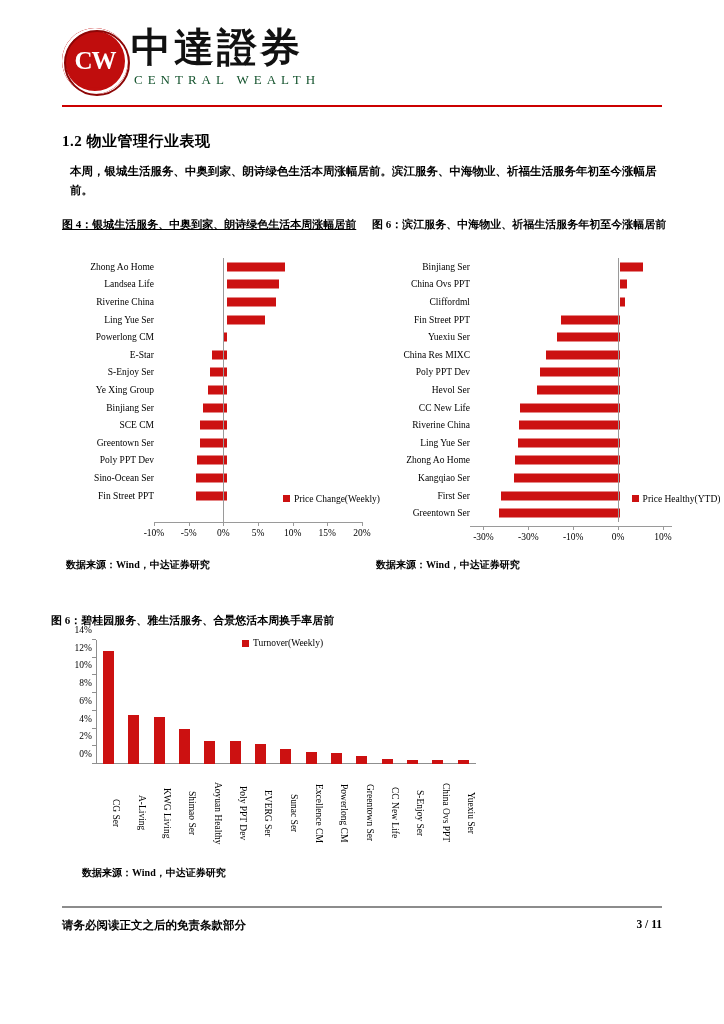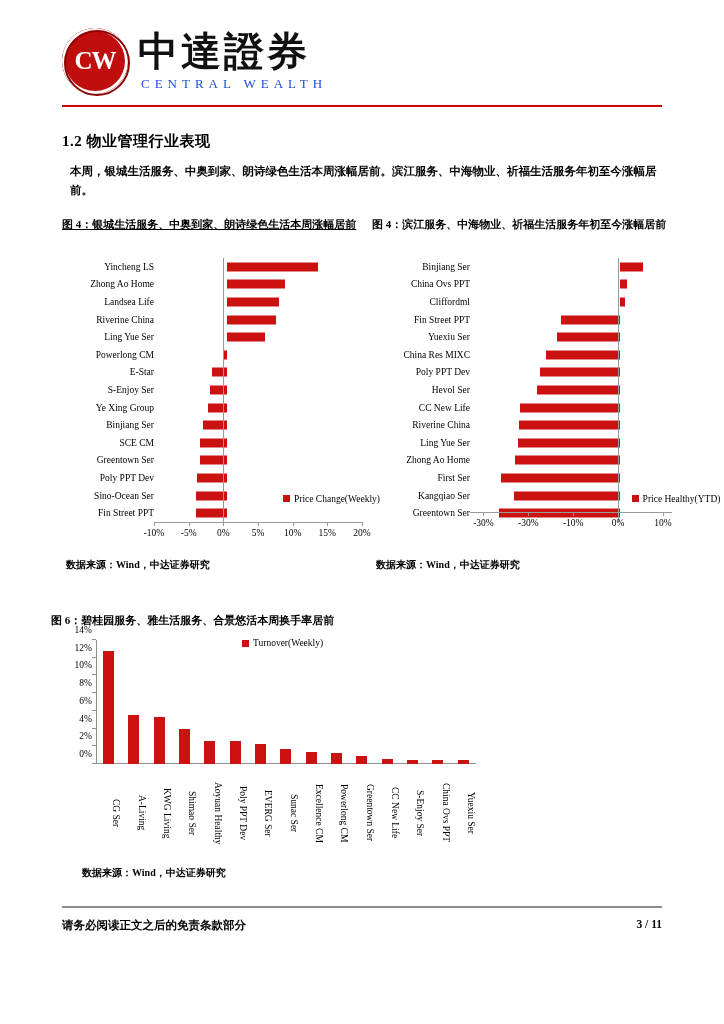--- a/index.html
+++ b/index.html
@@ -8,21 +8,21 @@
     background:#ffffff;
     font-family:"Liberation Serif", serif;
     color:#000;
     position:relative;
     overflow:hidden;
   }
   .page{position:absolute;inset:0;}
 
   
   .header{position:absolute;left:0;top:0;width:724px;height:110px;}
-  .logo-wrap{position:absolute;left:62px;top:28px;display:flex;align-items:center;gap:10px;}
+  .logo-wrap{position:absolute;left:62px;top:28px;display:flex;gap:3px;}
   .logo-mark{position:relative;width:66px;height:66px;flex:none;}
   .logo-mark .disc{
     position:absolute;left:0;top:0;width:66px;height:66px;border-radius:50%;
     background:#c00d0d;
     box-shadow:inset 0 0 0 3px #ffffff, inset 0 0 0 6px #c00d0d;
   }
   .logo-mark .ring{
     position:absolute;left:2px;top:2px;width:62px;height:62px;border-radius:50%;
     border:2px solid #8d0606;
   }
@@ -32,21 +32,21 @@
     color:#ffffff;font-family:"Liberation Serif",serif;font-weight:bold;
     font-size:25px;letter-spacing:-1px;
   }
   .logo-text{display:flex;flex-direction:column;line-height:1;}
   .logo-cn{
     font-family:"Liberation Serif", serif;
     font-size:40px;font-weight:bold;letter-spacing:3px;color:#111;
   }
   .logo-en{
     font-family:"Liberation Serif", serif;
-    font-size:13px;letter-spacing:5px;color:#1d4ed8;margin-top:5px;margin-left:3px;
+    font-size:13px;letter-spacing:5px;color:#14532d;margin-top:5px;margin-left:3px;
   }
   .header-rule{position:absolute;left:62px;top:105px;width:600px;height:2px;background:#cc0000;}
 
   
   .section-title{
     position:absolute;left:62px;top:132px;
     font-size:15px;font-weight:bold;letter-spacing:.5px;
   }
   .intro{
     position:absolute;left:70px;top:162px;width:590px;
@@ -129,32 +129,26 @@
         <div class="logo-en">CENTRAL WEALTH</div>
       </div>
     </div>
     <div class="header-rule"></div>
   </div>
 
   <div class="section-title">1.2 物业管理行业表现</div>
   <div class="intro">本周，银城生活服务、中奥到家、朗诗绿色生活本周涨幅居前。滨江服务、中海物业、祈福生活服务年初至今涨幅居前。</div>
 
   <div class="fig-cap" id="cap4">图 4：银城生活服务、中奥到家、朗诗绿色生活本周涨幅居前</div>
-  <div class="fig-cap" id="cap5">图 4：滨江服务、中海物业、祈福生活服务年初至今涨幅居前</div>
+  <div class="fig-cap" id="cap5">图 6：滨江服务、中海物业、祈福生活服务年初至今涨幅居前</div>
   <div class="fig-cap" id="cap6">图 6：碧桂园服务、雅生活服务、合景悠活本周换手率居前</div>
 
   <div class="chart" id="fig4">
     <div class="hbar">
         <div class="hb-rows" style="top: 0px;">
-          <div class="hb-row">
-            <div class="hb-label" style="width: 92px;">Yincheng LS</div>
-            <div class="hb-track">
-              <div class="hb-fill" style="left: 33.3333%; width: 44.6667%; background: rgb(204, 17, 17);"></div>
-            </div>
-          </div>
           <div class="hb-row">
             <div class="hb-label" style="width: 92px;">Zhong Ao Home</div>
             <div class="hb-track">
               <div class="hb-fill" style="left: 33.3333%; width: 28.6667%; background: rgb(204, 17, 17);"></div>
             </div>
           </div>
           <div class="hb-row">
             <div class="hb-label" style="width: 92px;">Landsea Life</div>
             <div class="hb-track">
               <div class="hb-fill" style="left: 33.3333%; width: 25.6667%; background: rgb(204, 17, 17);"></div>
@@ -327,40 +321,40 @@
               <div class="hb-fill" style="left: 21.5556%; width: 51.7778%; background: rgb(204, 17, 17);"></div>
             </div>
           </div>
           <div class="hb-row">
             <div class="hb-label" style="width: 98px;">Zhong Ao Home</div>
             <div class="hb-track">
               <div class="hb-fill" style="left: 20%; width: 53.3333%; background: rgb(204, 17, 17);"></div>
             </div>
           </div>
           <div class="hb-row">
+            <div class="hb-label" style="width: 98px;">Kangqiao Ser</div>
+            <div class="hb-track">
+              <div class="hb-fill" style="left: 19.3333%; width: 54%; background: rgb(204, 17, 17);"></div>
+            </div>
+          </div>
+          <div class="hb-row">
             <div class="hb-label" style="width: 98px;">First Ser</div>
             <div class="hb-track">
               <div class="hb-fill" style="left: 12.6667%; width: 60.6667%; background: rgb(204, 17, 17);"></div>
             </div>
           </div>
           <div class="hb-row">
-            <div class="hb-label" style="width: 98px;">Kangqiao Ser</div>
-            <div class="hb-track">
-              <div class="hb-fill" style="left: 19.3333%; width: 54%; background: rgb(204, 17, 17);"></div>
-            </div>
-          </div>
-          <div class="hb-row">
             <div class="hb-label" style="width: 98px;">Greentown Ser</div>
             <div class="hb-track">
               <div class="hb-fill" style="left: 11.5556%; width: 61.7778%; background: rgb(204, 17, 17);"></div>
             </div>
           </div>
         </div>
         <div class="hb-zero" style="left: calc(49.3778% + 98px); top: 0px; height: 264px;"></div>
-        <div class="hb-axis" style="top: 254px; left: 98px;">
+        <div class="hb-axis" style="top: 268px; left: 98px;">
           <div class="hb-axisline"></div>
           <div class="hb-tick" style="left: 6.66667%;"></div>
           <div class="hb-ticklab" style="left: 6.66667%;">-30%</div>
           <div class="hb-tick" style="left: 28.8889%;"></div>
           <div class="hb-ticklab" style="left: 28.8889%;">-30%</div>
           <div class="hb-tick" style="left: 51.1111%;"></div>
           <div class="hb-ticklab" style="left: 51.1111%;">-10%</div>
           <div class="hb-tick" style="left: 73.3333%;"></div>
           <div class="hb-ticklab" style="left: 73.3333%;">0%</div>
           <div class="hb-tick" style="left: 95.5556%;"></div>

